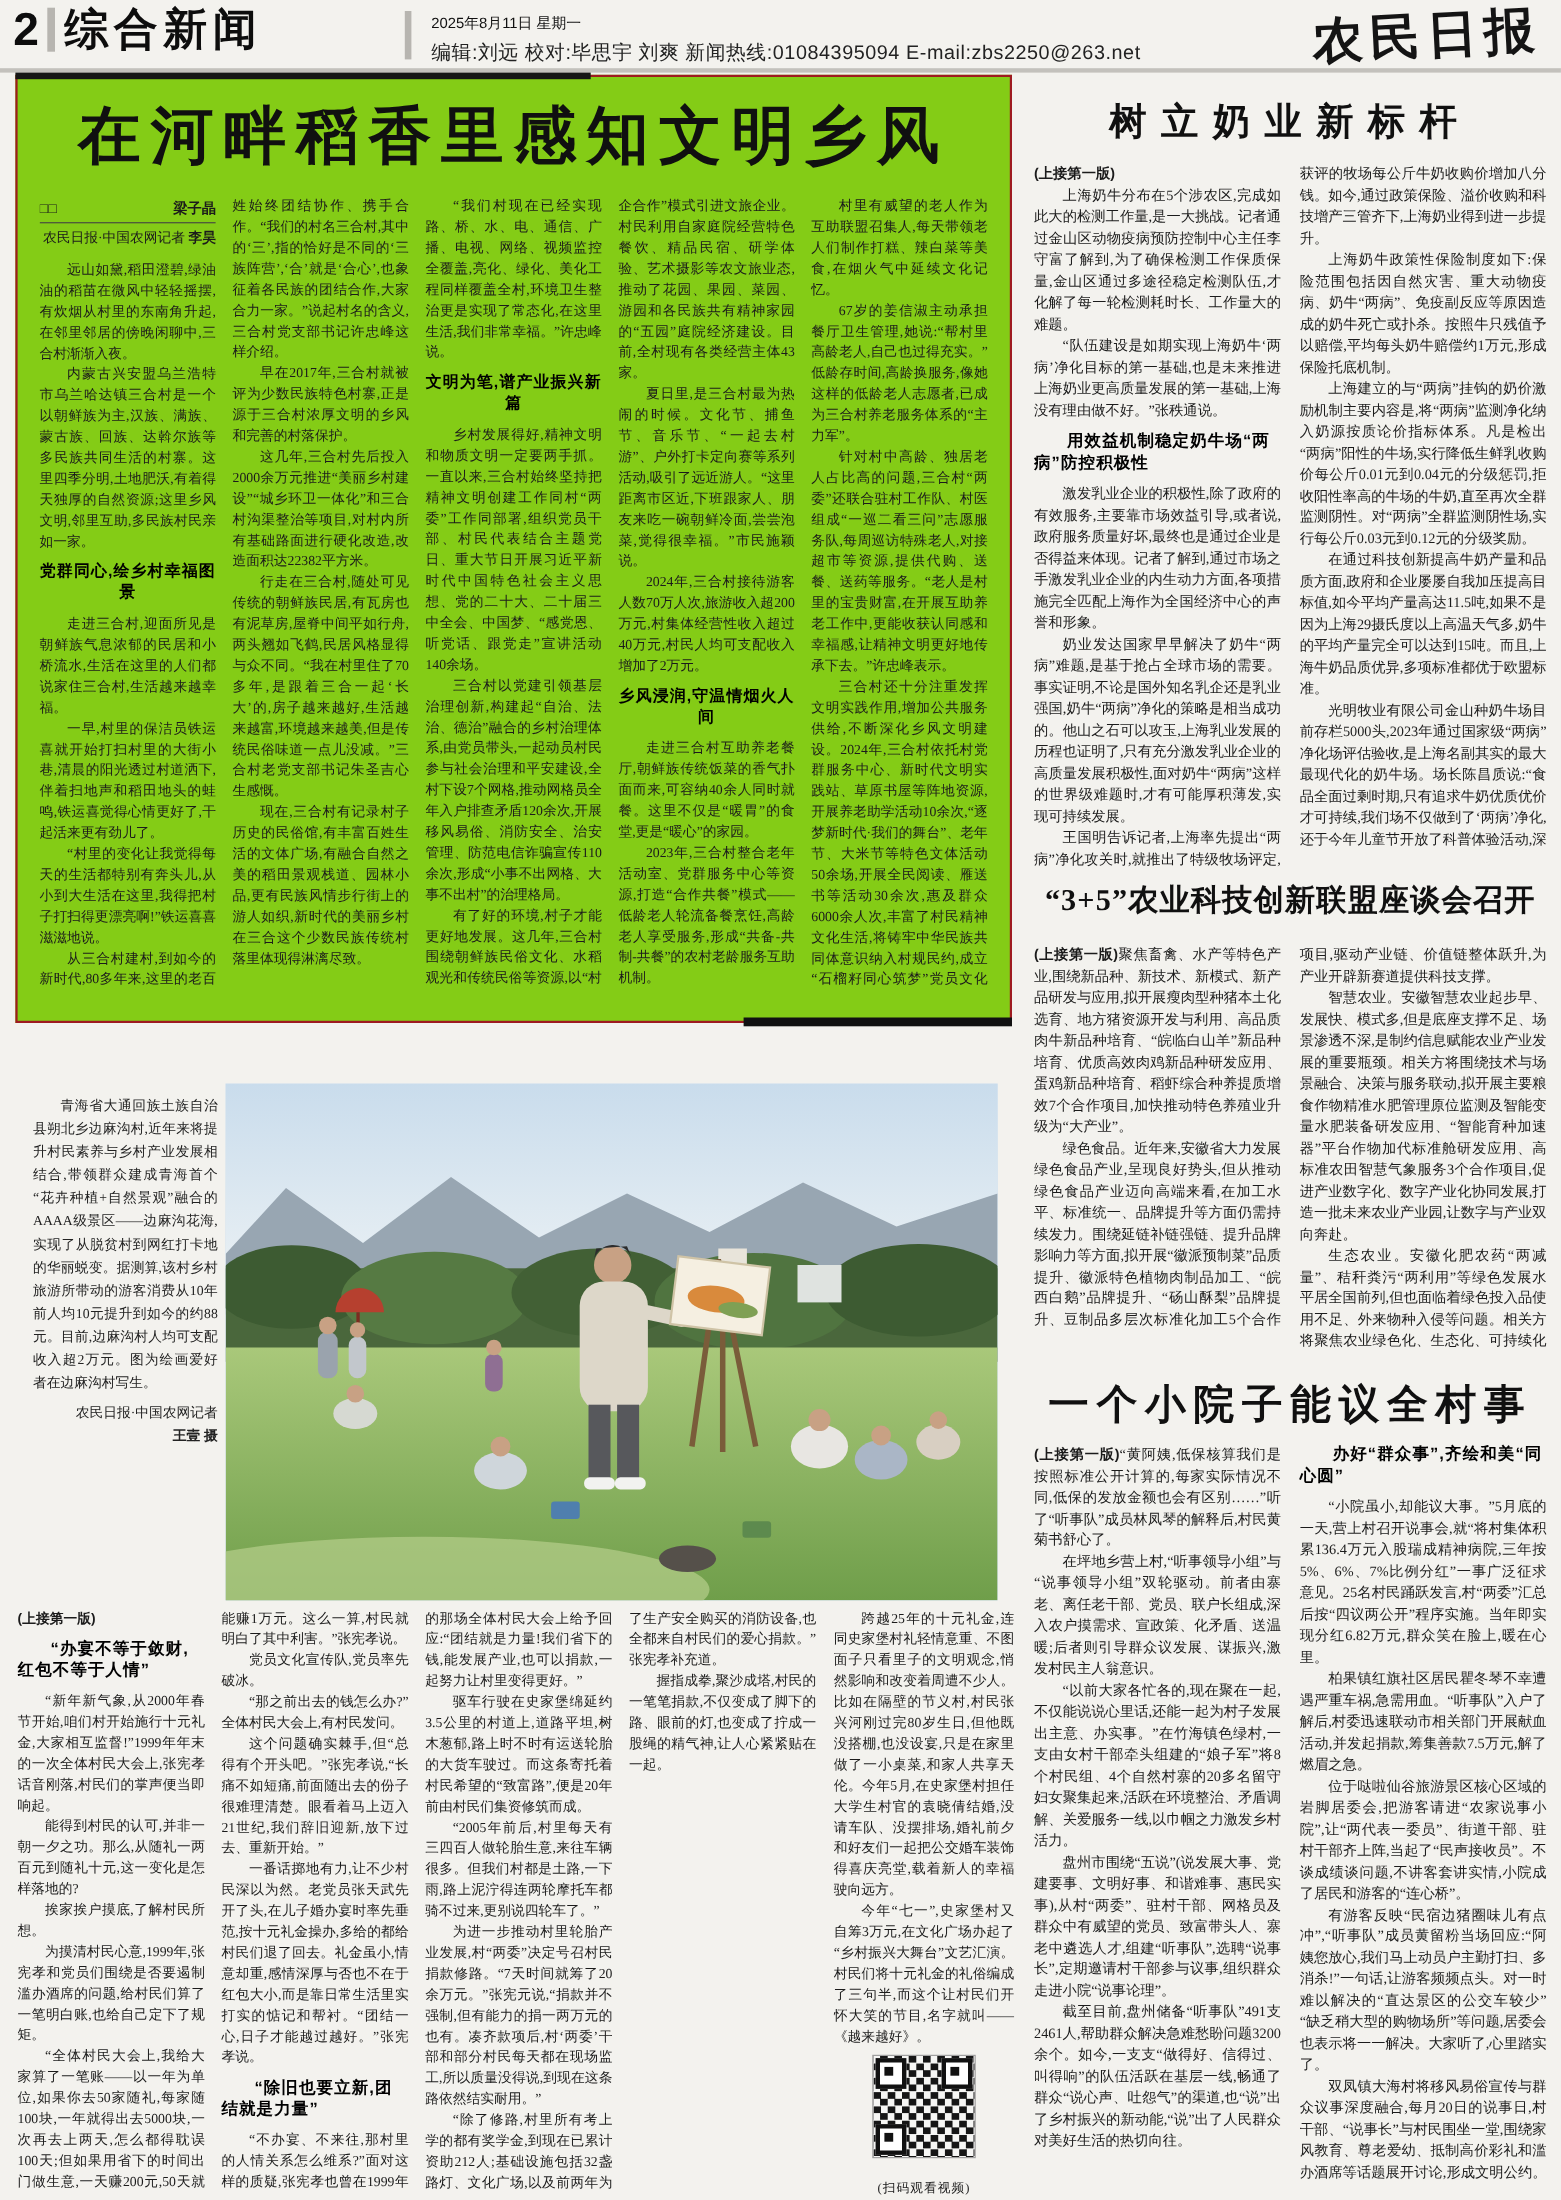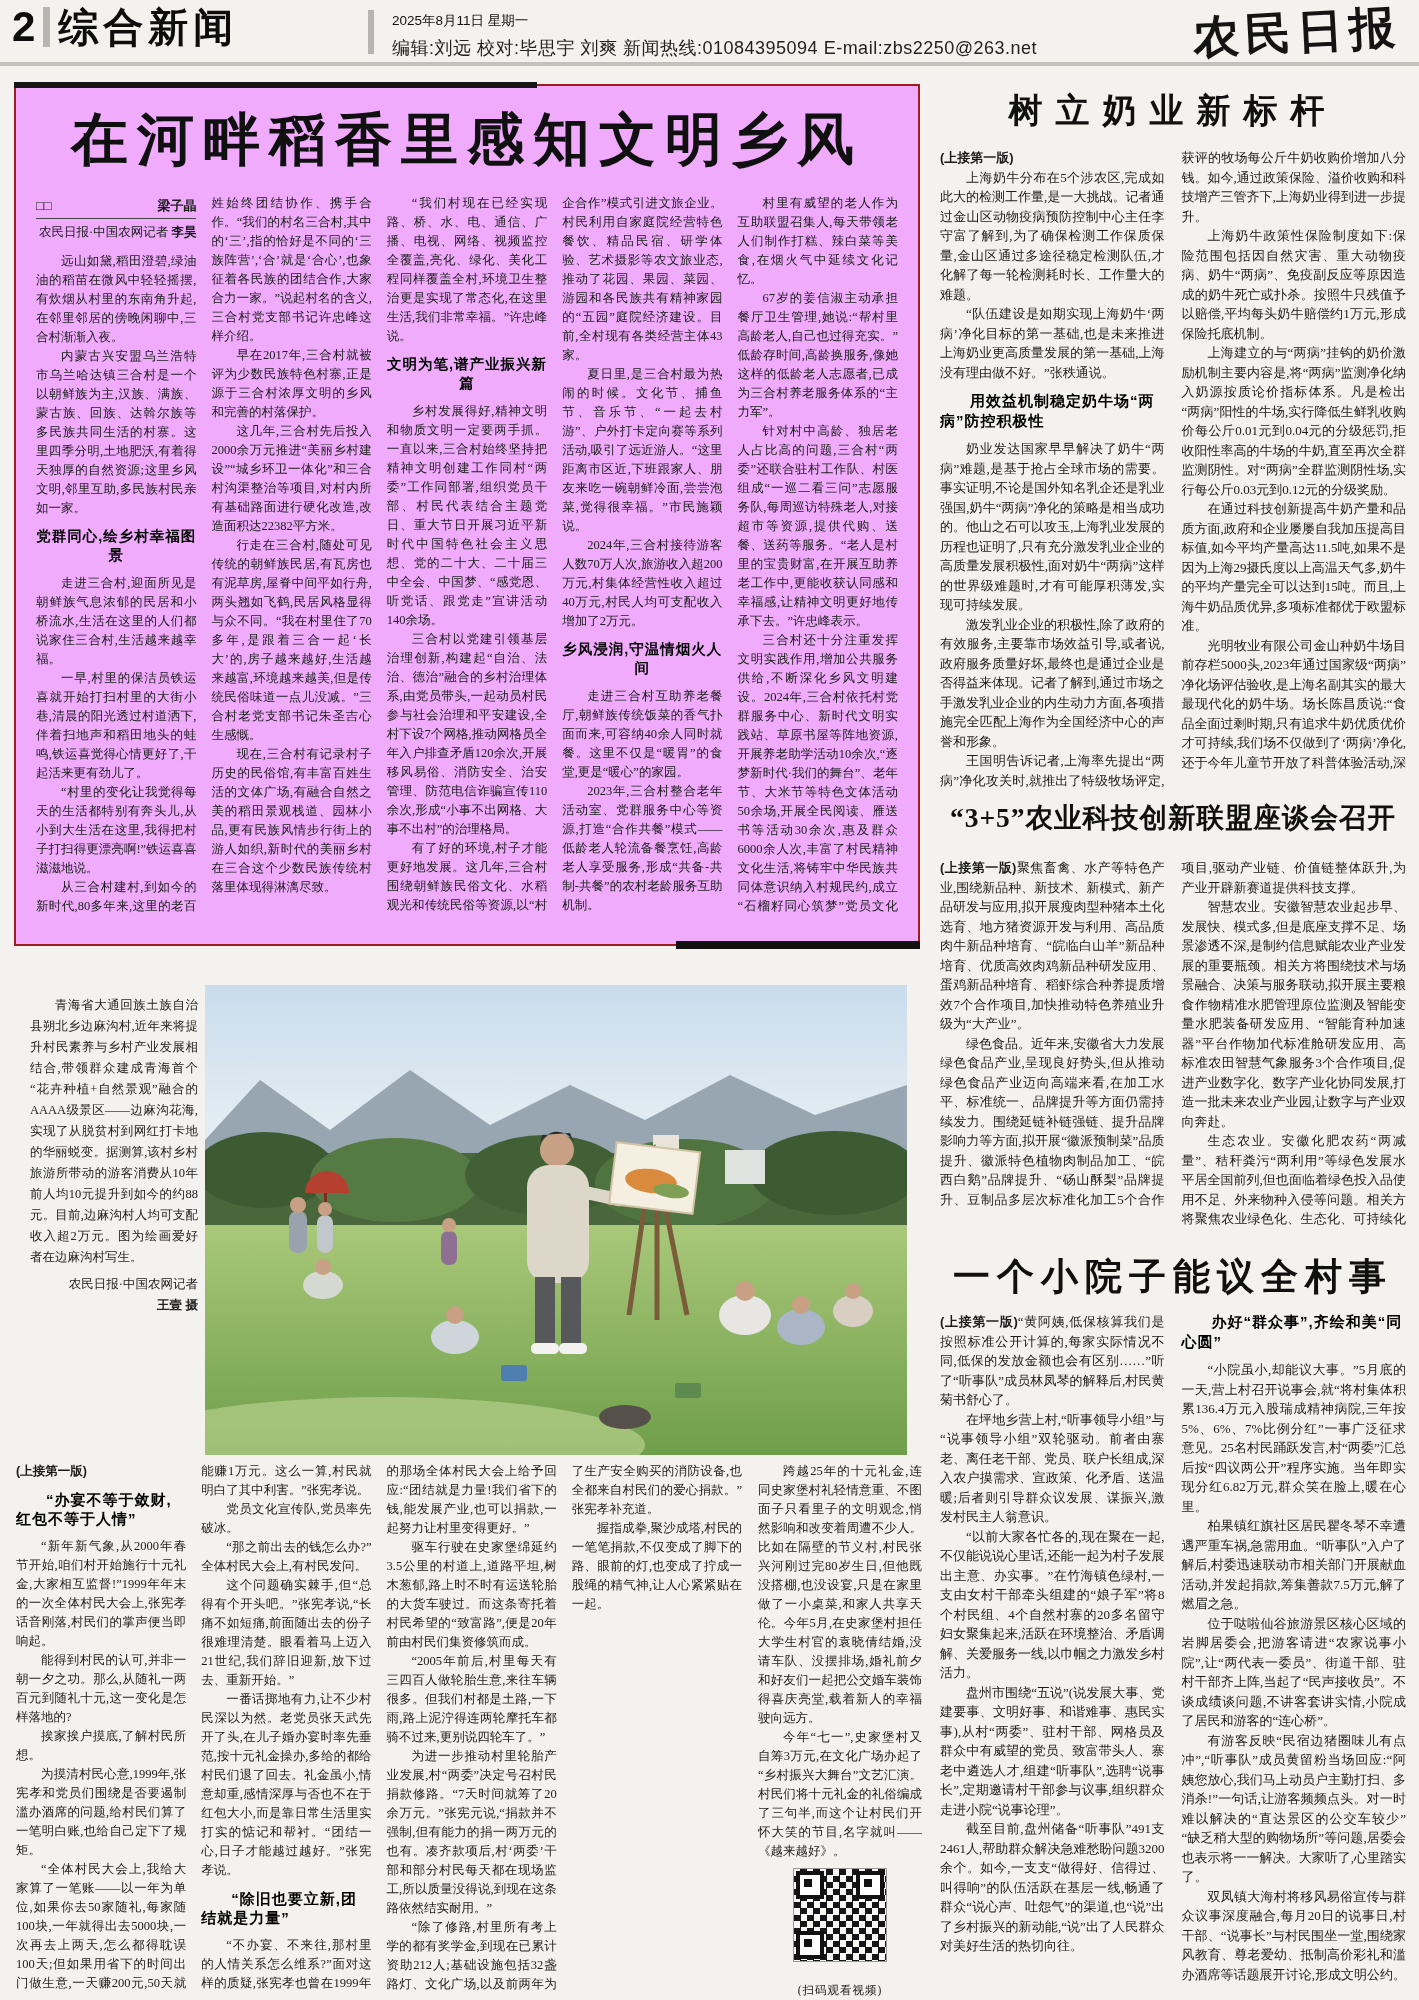--- a/index.html
+++ b/index.html
@@ -12,21 +12,21 @@
   .pagenum{font-size:42px;font-weight:900;color:#0d0d0d;line-height:1;}
   .vbar{width:7px;height:40px;background:#b7b5b0;}
   .section-name{font-size:40px;font-weight:900;letter-spacing:5px;color:#0d0d0d;line-height:1;}
   .hdr-div{position:absolute;left:368px;top:10px;width:6px;height:44px;background:#b7b5b0;}
   .hdr-date{position:absolute;left:392px;top:12px;font-family:"Liberation Sans","DejaVu Sans",sans-serif;font-size:13.5px;color:#111;}
   .hdr-info{position:absolute;left:392px;top:36px;font-family:"Liberation Sans","DejaVu Sans",sans-serif;font-size:18px;color:#222;letter-spacing:.5px;}
   .masthead{position:absolute;right:18px;top:2px;font-size:46px;font-weight:bold;font-family:"DejaVu Serif",serif;transform:rotate(-3deg);letter-spacing:6px;color:#141414;}
   .hdr-rule{position:absolute;left:0;top:62px;width:1419px;height:4px;background:#c3c1bc;}
 
   
-  .leadbox{position:absolute;left:14px;top:84px;width:902px;height:858px;border:2px solid #9e1b20;background:#f0abfc;}
+  .leadbox{position:absolute;left:14px;top:68px;width:902px;height:858px;border:2px solid #9e1b20;background:#84cc16;}
   .leadbox .acc-top{position:absolute;left:-2px;top:-4px;width:58%;height:6px;background:#161616;}
   .leadbox .acc-bot{position:absolute;right:-2px;bottom:-5px;width:27%;height:8px;background:#111;}
   .lead-title{position:absolute;left:0;top:16px;width:100%;text-align:center;font-size:57px;font-weight:900;letter-spacing:9px;color:#101010;margin:0;}
   .a1-body{position:absolute;left:20px;top:108px;width:862px;height:726px;column-count:5;column-gap:15px;column-fill:auto;overflow:hidden;font-size:12.5px;line-height:19px;}
 
   .para{margin:0;text-indent:2em;text-align:justify;}
   .para.noind{text-indent:0;}
   .cl{font-family:"Liberation Sans","DejaVu Sans",sans-serif;font-weight:bold;}
   h3.sub{font-family:"Liberation Sans","DejaVu Sans",sans-serif;font-size:14.5px;font-weight:bold;margin:9px 0;letter-spacing:1px;color:#000;text-indent:0;}
   .a1-body h3.sub{text-align:center;}
@@ -235,22 +235,22 @@
         <div class="qr-cap">(扫码观看视频)</div>
       </div>
     </div>
 
   <h2 class="rtitle t-dairy">树立奶业新标杆</h2>
   <div class="rcol r-dairy">
       <p class="para noind cl">(上接第一版)</p>
       <p class="para">上海奶牛分布在5个涉农区,完成如此大的检测工作量,是一大挑战。记者通过金山区动物疫病预防控制中心主任李守富了解到,为了确保检测工作保质保量,金山区通过多途径稳定检测队伍,才化解了每一轮检测耗时长、工作量大的难题。</p>
       <p class="para">“队伍建设是如期实现上海奶牛‘两病’净化目标的第一基础,也是未来推进上海奶业更高质量发展的第一基础,上海没有理由做不好。”张秩通说。</p>
       <h3 class="sub">用效益机制稳定奶牛场“两病”防控积极性</h3>
+      <p class="para">激发乳业企业的积极性,除了政府的有效服务,主要靠市场效益引导,或者说,政府服务质量好坏,最终也是通过企业是否得益来体现。记者了解到,通过市场之手激发乳业企业的内生动力方面,各项措施完全匹配上海作为全国经济中心的声誉和形象。</p>
       <p class="para">奶业发达国家早早解决了奶牛“两病”难题,是基于抢占全球市场的需要。事实证明,不论是国外知名乳企还是乳业强国,奶牛“两病”净化的策略是相当成功的。他山之石可以攻玉,上海乳业发展的历程也证明了,只有充分激发乳业企业的高质量发展积极性,面对奶牛“两病”这样的世界级难题时,才有可能厚积薄发,实现可持续发展。</p>
-      <p class="para">激发乳业企业的积极性,除了政府的有效服务,主要靠市场效益引导,或者说,政府服务质量好坏,最终也是通过企业是否得益来体现。记者了解到,通过市场之手激发乳业企业的内生动力方面,各项措施完全匹配上海作为全国经济中心的声誉和形象。</p>
       <p class="para">王国明告诉记者,上海率先提出“两病”净化攻关时,就推出了特级牧场评定,获评的牧场每公斤牛奶收购价增加八分钱。如今,通过政策保险、溢价收购和科技增产三管齐下,上海奶业得到进一步提升。</p>
       <p class="para">上海奶牛政策性保险制度如下:保险范围包括因自然灾害、重大动物疫病、奶牛“两病”、免疫副反应等原因造成的奶牛死亡或扑杀。按照牛只残值予以赔偿,平均每头奶牛赔偿约1万元,形成保险托底机制。</p>
       <p class="para">上海建立的与“两病”挂钩的奶价激励机制主要内容是,将“两病”监测净化纳入奶源按质论价指标体系。凡是检出“两病”阳性的牛场,实行降低生鲜乳收购价每公斤0.01元到0.04元的分级惩罚,拒收阳性率高的牛场的牛奶,直至再次全群监测阴性。对“两病”全群监测阴性场,实行每公斤0.03元到0.12元的分级奖励。</p>
       <p class="para">在通过科技创新提高牛奶产量和品质方面,政府和企业屡屡自我加压提高目标值,如今平均产量高达11.5吨,如果不是因为上海29摄氏度以上高温天气多,奶牛的平均产量完全可以达到15吨。而且,上海牛奶品质优异,多项标准都优于欧盟标准。</p>
       <p class="para">光明牧业有限公司金山种奶牛场目前存栏5000头,2023年通过国家级“两病”净化场评估验收,是上海名副其实的最大最现代化的奶牛场。场长陈昌质说:“食品全面过剩时期,只有追求牛奶优质优价才可持续,我们场不仅做到了‘两病’净化,还于今年儿童节开放了科普体验活动,深受消费者欢迎,也证明了企业的现代化管理水平和能力。”</p>
     </div>
 
   <h2 class="rtitle t-alliance">“3+5”农业科技创新联盟座谈会召开</h2>
   <div class="rcol r-alliance">
       <p class="para noind"><b class="cl">(上接第一版)</b>聚焦畜禽、水产等特色产业,围绕新品种、新技术、新模式、新产品研发与应用,拟开展瘦肉型种猪本土化选育、地方猪资源开发与利用、高品质肉牛新品种培育、“皖临白山羊”新品种培育、优质高效肉鸡新品种研发应用、蛋鸡新品种培育、稻虾综合种养提质增效7个合作项目,加快推动特色养殖业升级为“大产业”。</p>

